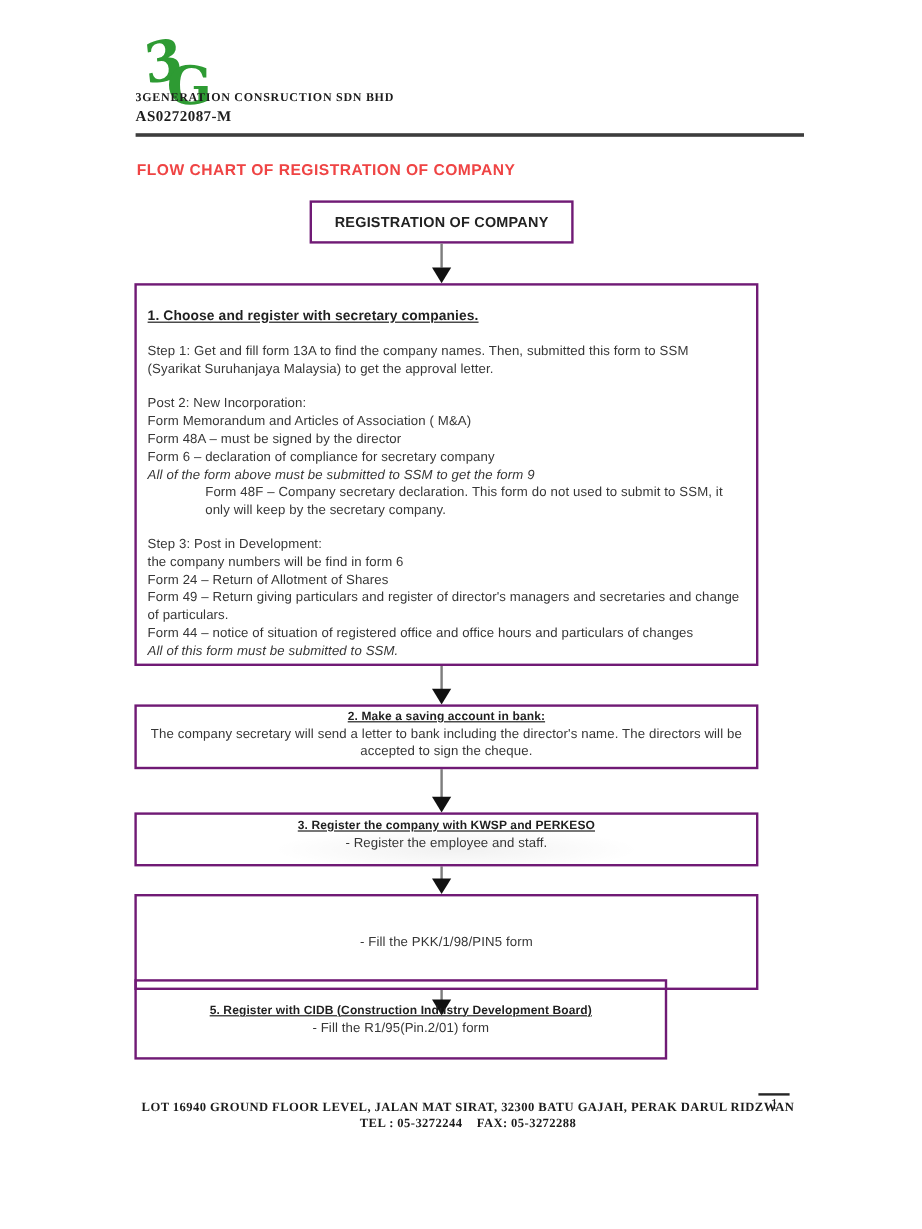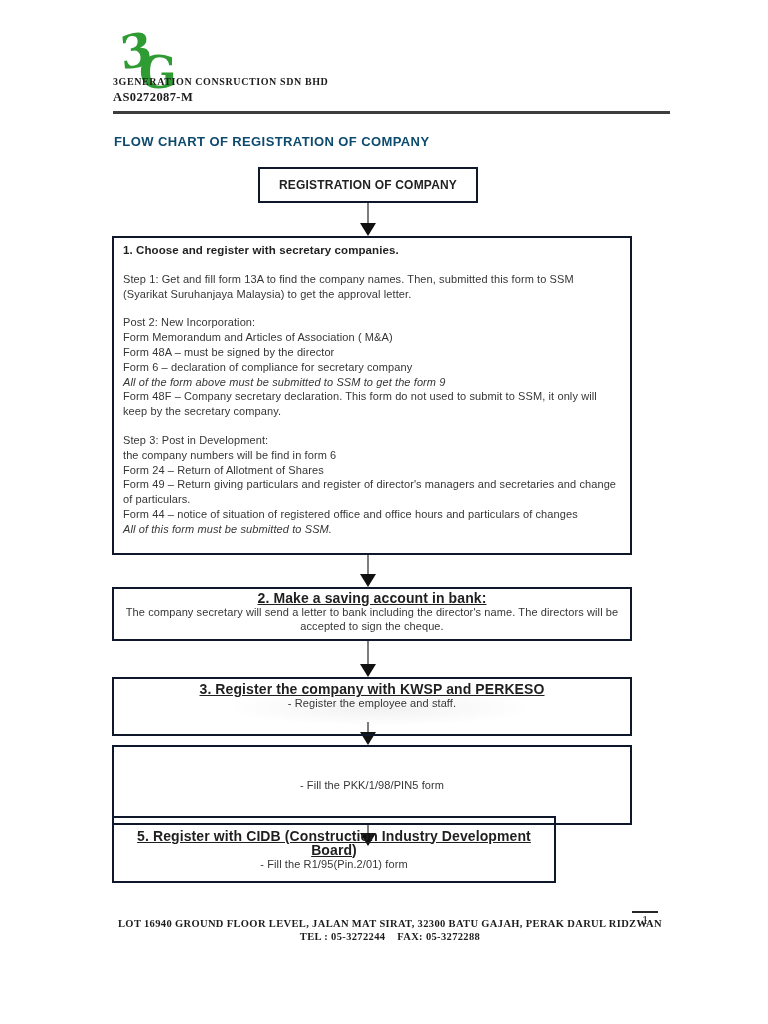--- a/index.html
+++ b/index.html
@@ -33,42 +33,42 @@
     letter-spacing:0.4px; color:#1c1c1c;
   }
   .header-rule {
     position:absolute; left:113px; top:111px; width:557px; height:2.5px;
     background:#3d3d3d;
   }
 
   
   .doc-title {
     position:absolute; left:114px; top:134px;
-    font-weight:bold; font-size:13px; letter-spacing:0.4px; color:#0c4a6e;
+    font-weight:bold; font-size:13px; letter-spacing:0.4px; color:#ef4444;
   }
 
   
-  .fbox { position:absolute; border:2px solid #0f172a; background:transparent; }
+  .fbox { position:absolute; border:2px solid #701a75; background:transparent; }
   .start-box {
     left:258px; top:167px; width:220px; height:36px;
     display:flex; align-items:center; justify-content:center;
     font-weight:bold; font-size:12px; letter-spacing:0.2px; color:#222;
   }
   .box1 { left:112px; top:236px; width:520px; height:319px; padding:5px 10px 0 9px;
           font-size:11px; line-height:14.8px; letter-spacing:0.1px; color:#363636; }
-  .box1 .bh { font-weight:bold; font-size:11.5px; color:#1f1f1f; margin-bottom:14px; }
+  .box1 .bh { font-weight:bold; font-size:11.5px; text-decoration:underline; color:#1f1f1f; margin-bottom:14px;margin-top:14px; }
   .box1 p { margin-bottom:14px; }
   .box1 .grp div { margin:0; }
   .it { font-style:italic; }
 
   .cbox { text-align:center; display:flex; flex-direction:column; justify-content:center;
           font-size:11px; line-height:14px; letter-spacing:0.1px; color:#363636; }
-  .cbox .bh { font-weight:bold; font-size:14px; text-decoration:underline; color:#1f1f1f; }
+  .cbox .bh { font-weight:bold; font-size:10px; text-decoration:underline; color:#1f1f1f; }
   .box2 { left:112px; top:587px; width:520px; height:54px; justify-content:flex-start; padding-top:2px; }
-  .box3 { left:112px; top:677px; width:520px; height:59px; justify-content:flex-start; padding-top:3px; }
+  .box3 { left:112px; top:677px; width:520px; height:45px; justify-content:flex-start; padding-top:3px; }
   .box4 { left:112px; top:745px; width:520px; height:80px; }
   .box5 { left:112px; top:816px; width:444px; height:67px; }
 
   
   .stem { position:absolute; left:367px; width:2px; background:#7d7d7d; }
   .ahead { position:absolute; left:360px; width:0; height:0;
            border-left:8px solid transparent; border-right:8px solid transparent;
            border-top:13px solid #111; }
   .s1 { top:203px; height:20px; } .h1 { top:223px; }
   .s2 { top:555px; height:20px; } .h2 { top:574px; }
@@ -129,21 +129,21 @@
 
   <div class="fbox box1">
     <div class="bh">1. Choose and register with secretary companies.</div>
     <p>Step 1: Get and fill form 13A to find the company names. Then, submitted this form to SSM (Syarikat Suruhanjaya Malaysia) to get the approval letter.</p>
     <div class="grp">
       <div>Post 2: New Incorporation:</div>
       <div>Form Memorandum and Articles of Association ( M&amp;A)</div>
       <div>Form 48A – must be signed by the director</div>
       <div>Form 6 – declaration of compliance for secretary company</div>
       <div class="it">All of the form above must be submitted to SSM to get the form 9</div>
-      <div style="margin-bottom:14px;">Form 48F – Company secretary declaration. This form do not used to submit to SSM, it only will keep by the secretary company.</div>
+      <div style="margin-bottom:14px;margin-left:48px;">Form 48F – Company secretary declaration. This form do not used to submit to SSM, it only will keep by the secretary company.</div>
       <div>Step 3: Post in Development:</div>
       <div>the company numbers will be find in form 6</div>
       <div>Form 24 – Return of Allotment of Shares</div>
       <div>Form 49 – Return giving particulars and register of director's managers and secretaries and change of particulars.</div>
       <div>Form 44 – notice of situation of registered office and office hours and particulars of changes</div>
       <div class="it">All of this form must be submitted to SSM.</div>
     </div>
   </div>
 
   <div class="fbox cbox box2">

